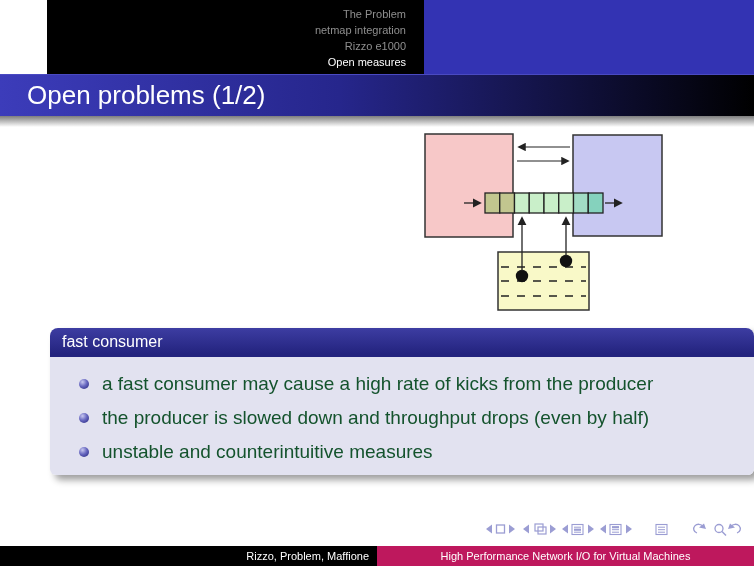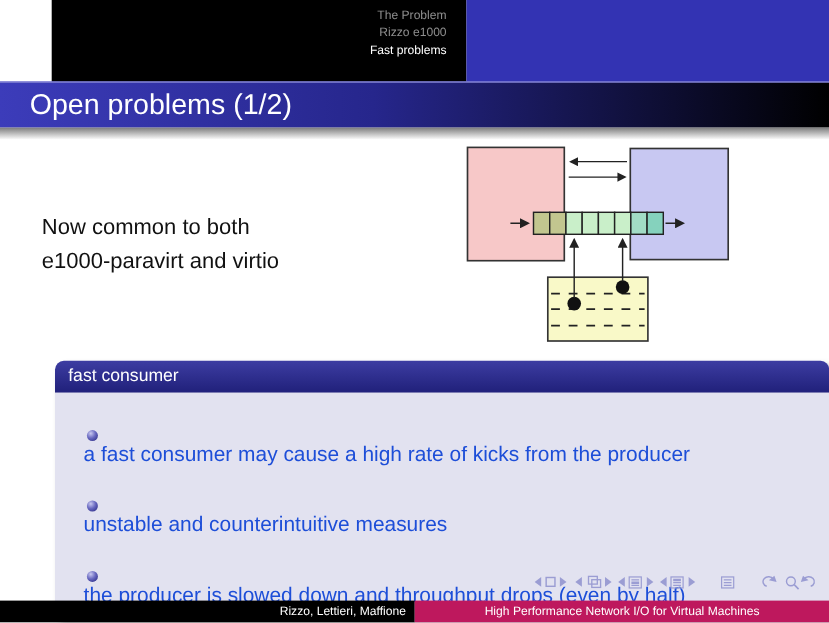--- a/index.html
+++ b/index.html
@@ -29,21 +29,21 @@
   
   .diagram{position:absolute;left:400px;top:125px;}
 
   
   .block{position:absolute;left:50px;top:328px;width:704px;border-radius:8px 8px 6px 6px;
          box-shadow:5px 5px 7px rgba(0,0,0,0.38);}
   .block-header{background:linear-gradient(to bottom,#3d3da2 0%,#23237e 90%);
                 color:#fff;font-size:16px;padding:5px 12px 6px;border-radius:8px 8px 0 0;}
   .block-body{background:#e2e2f0;border-radius:0 0 6px 6px;padding:6px 20px 10px 26px;}
   .block-body ul{list-style:none;margin:0;padding:0;}
-  .block-body li{display:flex;align-items:flex-start;margin-top:20px;color:#1d4ed8;flex-direction:column;}
+  .block-body li{display:flex;align-items:flex-start;margin-top:8px;color:#14532d;}
   .bullet-ball{flex:none;width:10px;height:10px;border-radius:50%;margin:8px 13px 0 3px;
                background:radial-gradient(circle at 35% 30%,#c8c8f0 0%,#6868c0 45%,#20207a 100%);}
   .bullet-text{font-size:19px;line-height:26px;max-width:565px;}
 
   
   .nav-symbols{position:absolute;top:521px;right:6px;}
 
   
   .footer{position:absolute;bottom:0;left:0;width:754px;height:20px;display:flex;
           font-size:11px;color:#fff;}
@@ -52,35 +52,32 @@
   .footer-right{flex:1;background:#be185d;text-align:center;line-height:20px;}
 </style>
 </head>
 <body>
 
 <div class="slide">
 
   <div class="header">
     <div class="header-left">
       <div class="nav-item">The Problem</div>
+      <div class="nav-item">netmap integration</div>
       <div class="nav-item">Rizzo e1000</div>
-      <div class="nav-item active">Fast problems</div>
+      <div class="nav-item active">Open measures</div>
     </div>
     <div class="header-right"></div>
   </div>
 
   <div class="title-bar">
     <span>Open problems (1/2)</span>
   </div>
   <div class="title-shadow"></div>
 
-  <div class="intro">
-    <div>Now common to both</div>
-    <div>e1000-paravirt and virtio</div>
-  </div>
 
   <svg class="diagram" width="354" height="195" viewBox="0 0 354 195">
     <defs>
       <marker id="ar" viewBox="0 0 10 10" refX="8" refY="5" markerWidth="7" markerHeight="7" orient="auto-start-reverse">
         <path d="M0 0 L10 5 L0 10 z" fill="#222"></path>
       </marker>
     </defs>
 
     <rect x="25" y="9" width="88" height="103" stroke="#333" stroke-width="1.5" fill="#f7c8c8"></rect>
     <rect x="173" y="10" width="89" height="101" stroke="#333" stroke-width="1.5" fill="#c8c8f2"></rect>
@@ -119,25 +116,25 @@
   <div class="block">
     <div class="block-header">fast consumer</div>
     <div class="block-body">
       <ul>
         <li>
           <span class="bullet-ball"></span>
           <span class="bullet-text">a fast consumer may cause a high rate of kicks from the producer</span>
         </li>
         <li>
           <span class="bullet-ball"></span>
-          <span class="bullet-text">unstable and counterintuitive measures</span>
+          <span class="bullet-text">the producer is slowed down and throughput drops (even by half)</span>
         </li>
         <li>
           <span class="bullet-ball"></span>
-          <span class="bullet-text">the producer is slowed down and throughput drops (even by half)</span>
+          <span class="bullet-text">unstable and counterintuitive measures</span>
         </li>
       </ul>
     </div>
   </div>
 
   <svg class="nav-symbols" width="262" height="17" viewBox="0 0 262 17" fill="#9b9dd3" stroke="none">
     <g>
         <polygon points="6,3.5 6,12.5 0,8"></polygon>
       </g>
     <g>
@@ -199,17 +196,17 @@
       <circle cx="233" cy="7.5" r="4" fill="none" stroke="#9b9dd3" stroke-width="1.3"></circle>
       <line x1="236" y1="10.5" x2="240" y2="14.5" stroke="#9b9dd3" stroke-width="1.5"></line>
       </g>
     <g>
       <path d="M251 12 a5 4.5 0 1 0 -6 -6.5" fill="none" stroke="#9b9dd3" stroke-width="1.3"></path>
       <polygon points="244,2.5 242,8 249,6.5"></polygon>
       </g>
   </svg>
 
   <div class="footer">
-    <div class="footer-left">Rizzo, Lettieri, Maffione</div>
+    <div class="footer-left">Rizzo, Problem, Maffione</div>
     <div class="footer-right">High Performance Network I/O for Virtual Machines</div>
   </div>
 
 </div>
 
 </body></html>

